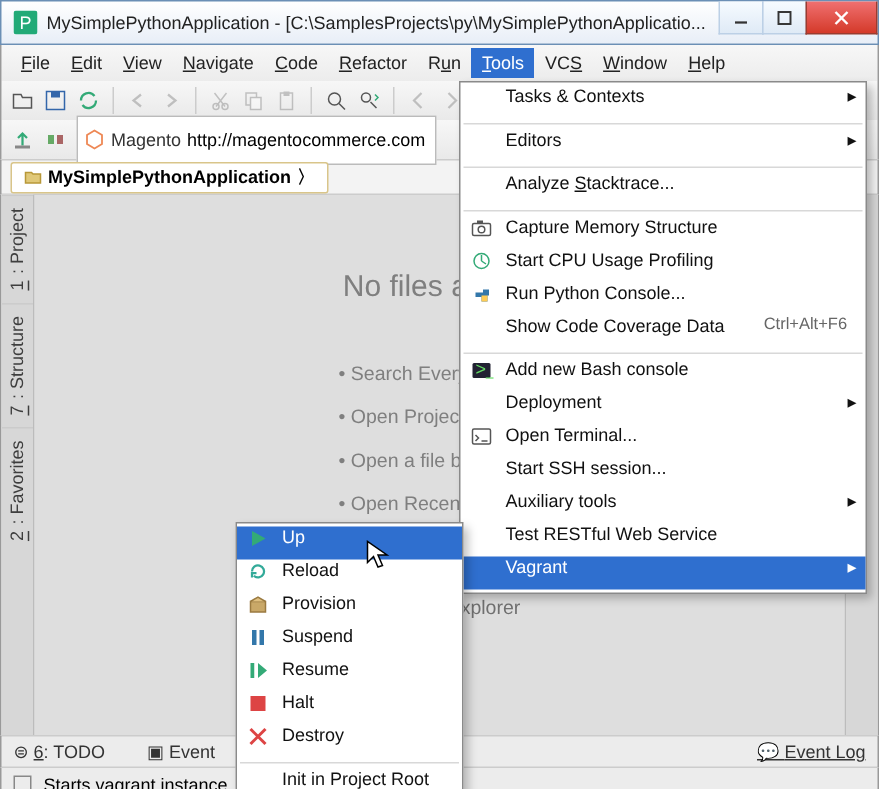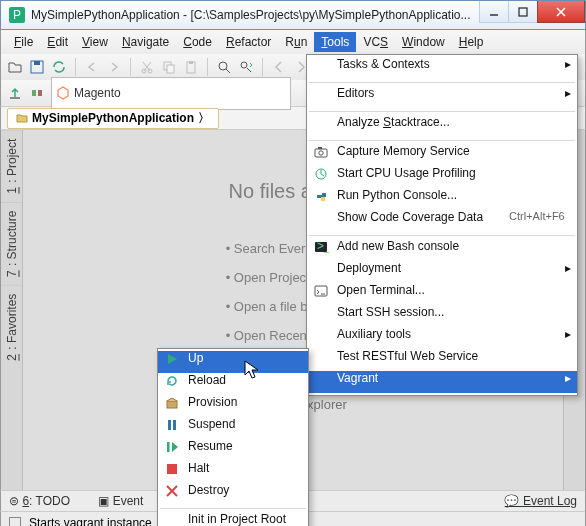--- a/index.html
+++ b/index.html
@@ -204,20 +204,21 @@
         <rect x="9" y="5" width="4" height="6" fill="#a66"></rect>
       </svg>
     </span>
   <div class="urlbox">
     <span>
         <svg width="14" height="14" viewBox="0 0 14 14">
           <path d="M7 1L2 4v6l5 3 5-3V4z" fill="none" stroke="#e85" stroke-width="1.2"></path>
         </svg>
       </span>
     <span style="color:#333">Magento</span>
+    <input value="http://magentocommerce.com" style="">
   </div>
 </div>
 
 <div class="breadcrumb">
   <div class="crumb">
     <span class="foldericon">
         <svg viewBox="0 0 12 12">
           <path d="M1 3h4l1 1h5v6H1z" fill="#e0c878" stroke="#b89838"></path>
         </svg>
       </span>
@@ -278,21 +279,21 @@
     </div>
   <div class="dd-sep"></div>
   <div class="dd-item">
       <span class="ico">
         <svg viewBox="0 0 16 16">
           <rect x="2" y="5" width="12" height="8" rx="1" fill="none" stroke="#555"></rect>
           <circle cx="8" cy="9" r="2.2" fill="none" stroke="#555"></circle>
           <rect x="5" y="3" width="4" height="2" fill="#555"></rect>
         </svg>
       </span>
-      <span class="lbl">Capture Memory Service</span>
+      <span class="lbl">Capture Memory Structure</span>
     </div>
   <div class="dd-item">
       <span class="ico">
         <svg viewBox="0 0 16 16">
           <circle cx="8" cy="8" r="5" fill="none" stroke="#3a7"></circle>
           <path d="M8 8V4M8 8l3 2" stroke="#3a7"></path>
         </svg>
       </span>
       <span class="lbl">Start CPU Usage Profiling</span>
     </div>

